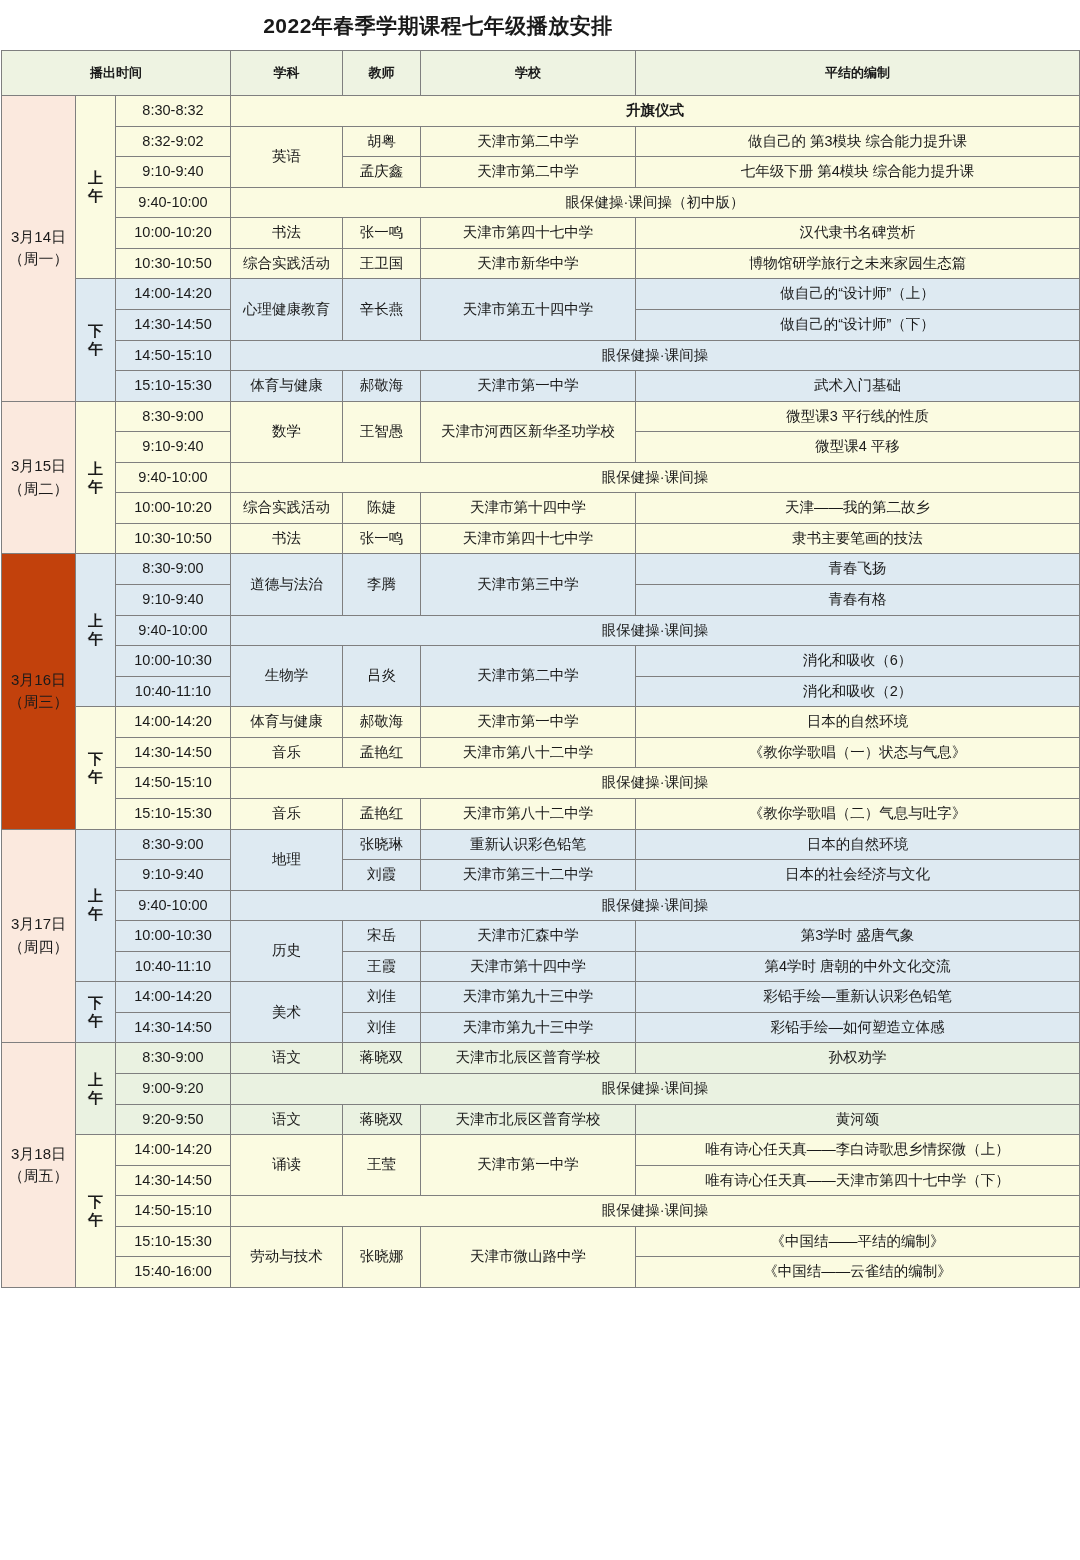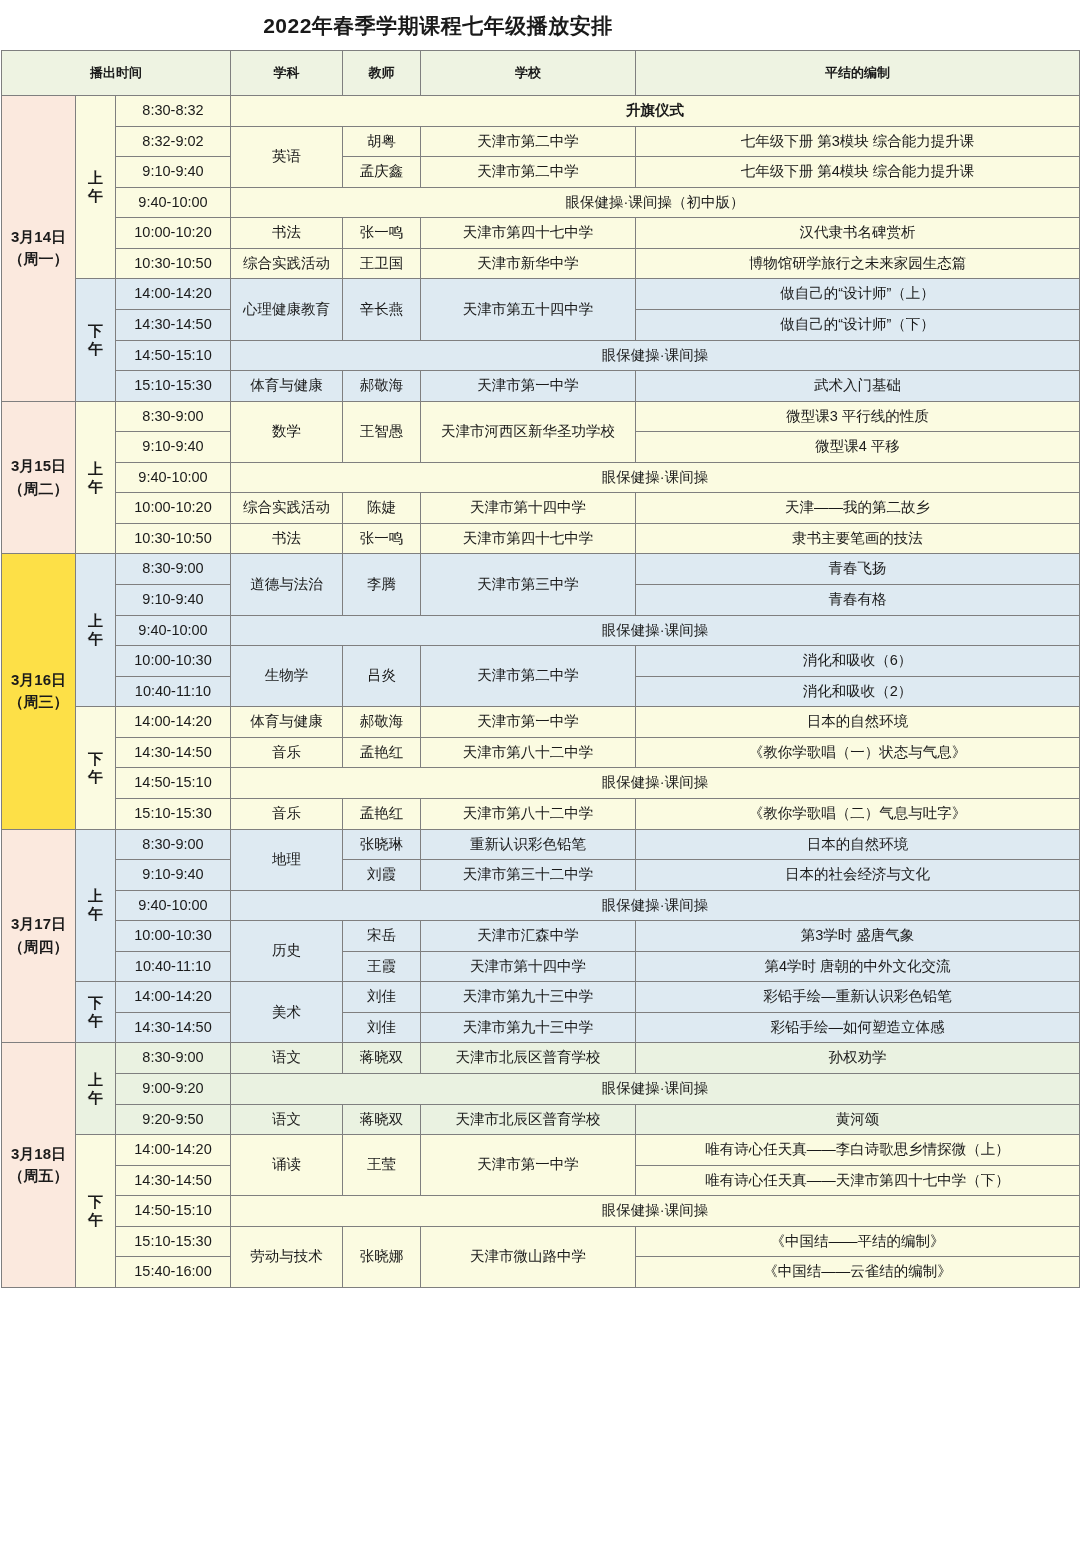--- a/index.html
+++ b/index.html
@@ -38,40 +38,40 @@
     padding:5px 2px;
     line-height:1.35;
   }
   thead th{
     font-size:13px;
     font-weight:bold;
     background:#eef3e2;
     height:34px;
   }
   .day-cell{
-    font-weight:bold;
+    font-weight:normal;
     font-size:15px;
     line-height:1.5;
   }
   .half-cell{
     font-weight:bold;
     font-size:15px;
     line-height:1.2;
     padding:2px;
   }
   .full-row{
     font-weight:normal;
   }
   .plain{font-weight:bold;}
   
   .bg-yellow{background:#fbfbe1;}
   .bg-blue{background:#deeaf2;}
   .bg-green{background:#eaf2e1;}
   .bg-day-pink{background:#fbe9de;}
-  .bg-day-yellow{background:#fde047;}
+  .bg-day-yellow{background:#c2410c;}
 </style>
 </head>
 <body>
 
 <div id="sheet">
   <div class="title">2022年春季学期课程七年级播放安排</div>
   <table>
     <colgroup>
       <col class="c-day">
         <col class="c-half">
@@ -95,21 +95,21 @@
           <td rowspan="10" class="day-cell bg-day-pink"><span>3月14日</span><br><span>（周一）</span></td>
           <td rowspan="6" class="half-cell bg-yellow">上<br>午</td>
           <td class="bg-yellow">8:30-8:32</td>
           <td colspan="4" class="bg-yellow plain">升旗仪式</td>
         </tr>
         <tr>
           <td class="bg-yellow">8:32-9:02</td>
           <td rowspan="2" class="bg-yellow">英语</td>
           <td rowspan="1" class="bg-yellow">胡粤</td>
           <td rowspan="1" class="bg-yellow">天津市第二中学</td>
-          <td class="bg-yellow">七年级下册 第3模块 综合能力提升课</td>
+          <td class="bg-yellow">做自己的 第3模块 综合能力提升课</td>
         </tr>
         <tr>
           <td class="bg-yellow">9:10-9:40</td>
           <td rowspan="1" class="bg-yellow">孟庆鑫</td>
           <td rowspan="1" class="bg-yellow">天津市第二中学</td>
           <td class="bg-yellow">七年级下册 第4模块 综合能力提升课</td>
         </tr>
         <tr>
           <td class="bg-yellow">9:40-10:00</td>
           <td colspan="4" class="bg-yellow full-row">眼保健操·课间操（初中版）</td>

